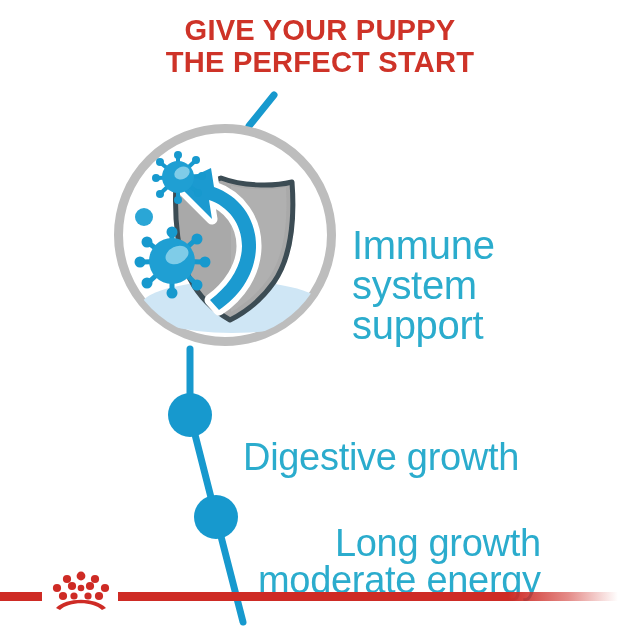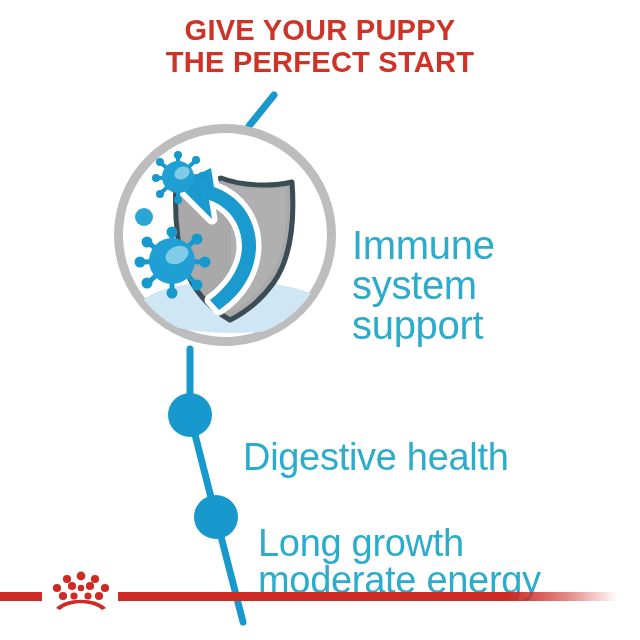--- a/index.html
+++ b/index.html
@@ -90,20 +90,21 @@
     left: 243px;
     top: 399px;
     font-size: 38px;
     line-height: 38px;
   }
   .label-growth {
     left: 258px;
     top: 486px;
     font-size: 38px;
     line-height: 37px;
+    text-align: right;
   }
 
   
   .brand-bar-left {
     position: absolute;
     left: 0;
     top: 592px;
     width: 42px;
     height: 9px;
     background: #CE2B25;
@@ -232,21 +233,21 @@
         </g>
 
       </g>
     </svg>
   </div>
 
   <div class="label label-immune">Immune
 system
 support</div>
 
-  <div class="label label-digestive">Digestive health</div>
+  <div class="label label-digestive">Digestive growth</div>
 
   <div class="label label-growth">Long growth
 moderate energy</div>
 
   <div class="brand-bar-left"></div>
   <div class="brand-bar-right"></div>
 
   <svg class="crown" viewBox="0 0 74 46">
     <g fill="#CE2B25">
 

